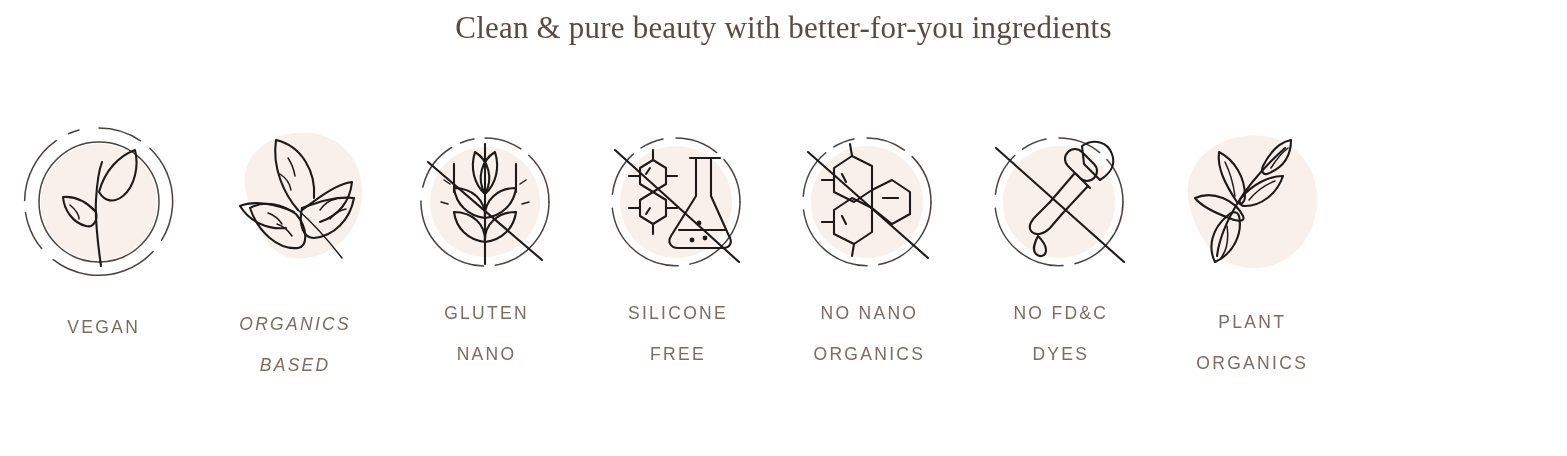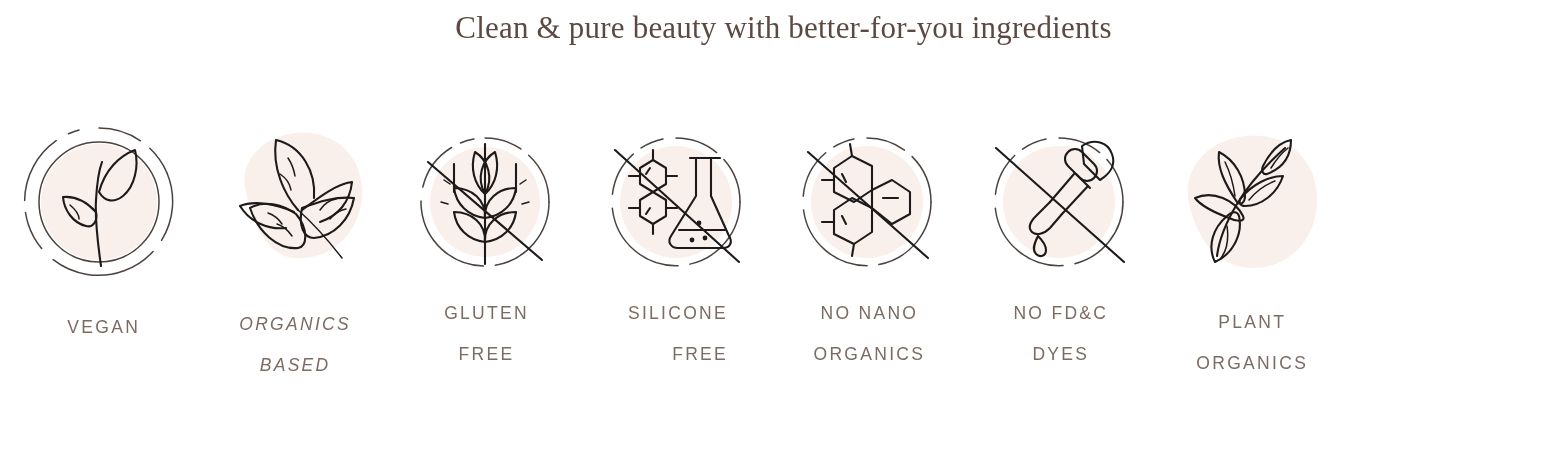--- a/index.html
+++ b/index.html
@@ -80,21 +80,21 @@
     letter-spacing: 2.3px;
     line-height: 41px;
     color: #7c6b63;
     white-space: pre-line;
   }
 
   
   .badge.b-vegan   .badge-label { margin-top: 14px; }
   .badge.b-organics .badge-label { margin-top: 11px; font-style: italic; }
   .badge.b-gluten  .badge-label { margin-top: 0px; }
-  .badge.b-silicone .badge-label { margin-top: 0px; text-align: right; }
+  .badge.b-silicone .badge-label { margin-top: 0px; }
   .badge.b-nano    .badge-label { margin-top: 0px; }
   .badge.b-dyes    .badge-label { margin-top: 0px; }
   .badge.b-plant   .badge-label { margin-top: 9px; }
 
   .ink { fill: none; stroke: #1d1a19; stroke-width: 2.1; stroke-linecap: round; stroke-linejoin: round; }
   .ink-thin { fill: none; stroke: #1d1a19; stroke-width: 1.5; stroke-linecap: round; stroke-linejoin: round; }
   .ring { fill: none; stroke: #4a423e; stroke-width: 1.5; }
   .ring-sketch { fill: none; stroke: #4a423e; stroke-width: 1.5; stroke-linecap: round; }
 </style>
 </head>
@@ -160,21 +160,21 @@
           <path class="ink" d="M52 46 L52 74"></path>
           <path class="ink" d="M114 46 L114 74"></path>
           <path class="ink-thin" d="M48 66 L42 62"></path>
           <path class="ink-thin" d="M46 86 L39 84"></path>
           <path class="ink-thin" d="M118 66 L124 62"></path>
           <path class="ink-thin" d="M120 86 L127 84"></path>
           <path class="ink" d="M26 44 L140 142"></path>
         </svg>
       </div>
       <div class="badge-label">GLUTEN
-FREE</div>
+NANO</div>
     </div>
 
     <div class="badge b-silicone">
       <div class="badge-art">
         <svg viewBox="0 0 170 175">
           <circle cx="83" cy="84" r="56" fill="#f9f0ec"></circle>
           <path class="ring-sketch" d="M83 20 A64 64 0 0 1 147 84" stroke-dasharray="44 10 60 12"></path>
           <path class="ring-sketch" d="M147 84 A64 64 0 1 1 70 21" stroke-dasharray="86 12 96 14 46 10"></path>
           <path class="ink" d="M47 50 L60 42 L73 50 L73 66 L60 74 L47 66 Z"></path>
           <path class="ink" d="M47 82 L60 74 L73 82 L73 98 L60 106 L47 98 Z"></path>

